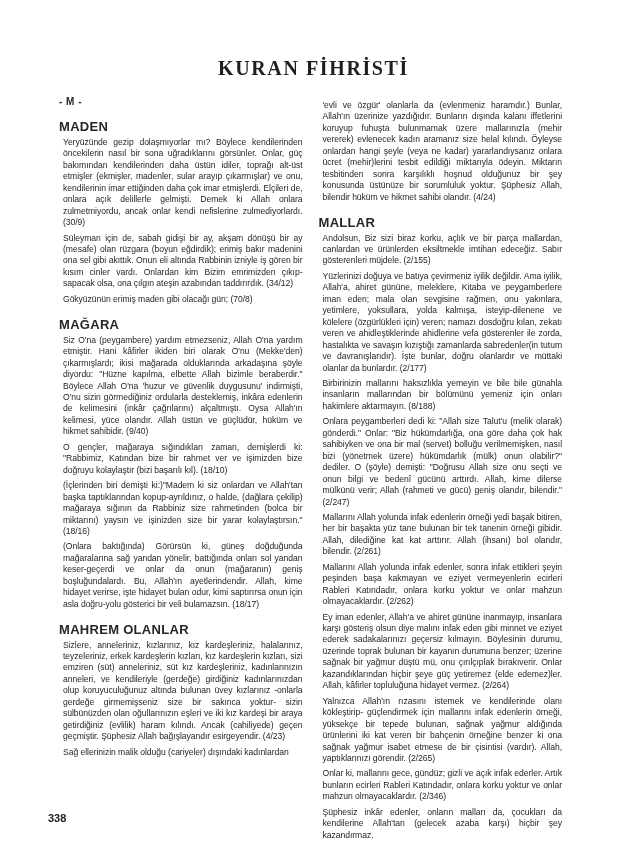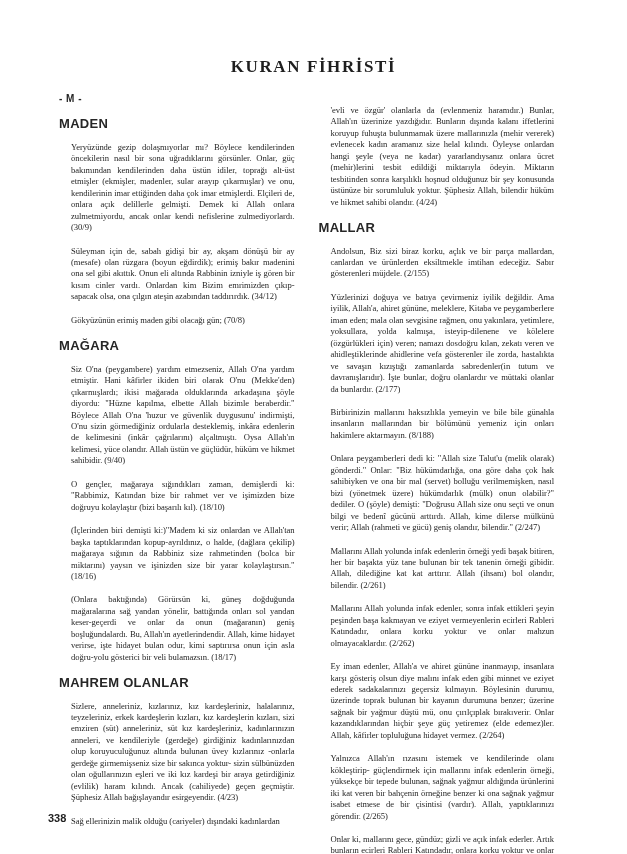--- a/index.html
+++ b/index.html
@@ -9,21 +9,21 @@
     font-family: "Liberation Sans", sans-serif;
     color: #232323;
     position: relative;
     overflow: hidden;
   }
   .page-header {
     padding-top: 57px;
     text-align: center;
     font-family: "Liberation Serif", serif;
     font-weight: bold;
-    font-size: 17px;
+    font-size: 20px;
     letter-spacing: 1.6px;
     color: #1f1f1f;
   }
   .columns {
     display: flex;
     gap: 12px;
     margin: 16px 61px 0 59px;
   }
   .col {
     flex: 1 1 0;
@@ -40,21 +40,21 @@
     margin-bottom: 10px;
     text-align: left;
   }
   .col h3.section {
     font-size: 13px;
     font-weight: bold;
     letter-spacing: 0.3px;
     margin: 14px 0 2px 0;
     text-align: left;
   }
-  .col p.verse { margin: 12px; font-family: Liberation Serif, serif; }
+  .col p.verse { margin: 4px; }
   .page-number {
     position: absolute;
     left: 48px;
     top: 812px;
     font-weight: bold;
     font-size: 11px;
     color: #1f1f1f;
   }
 </style>
 </head>

